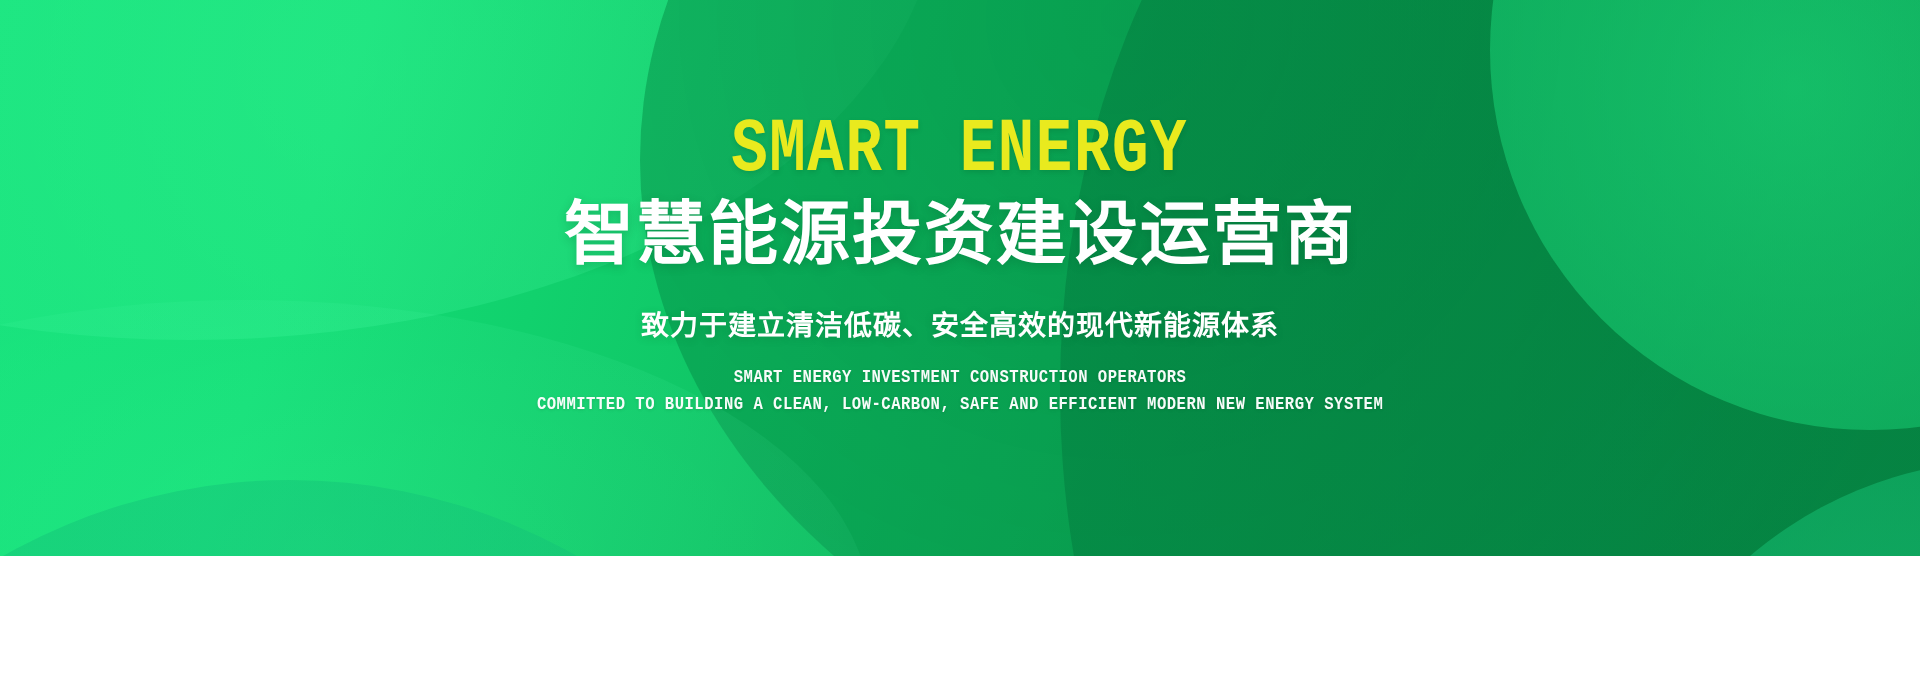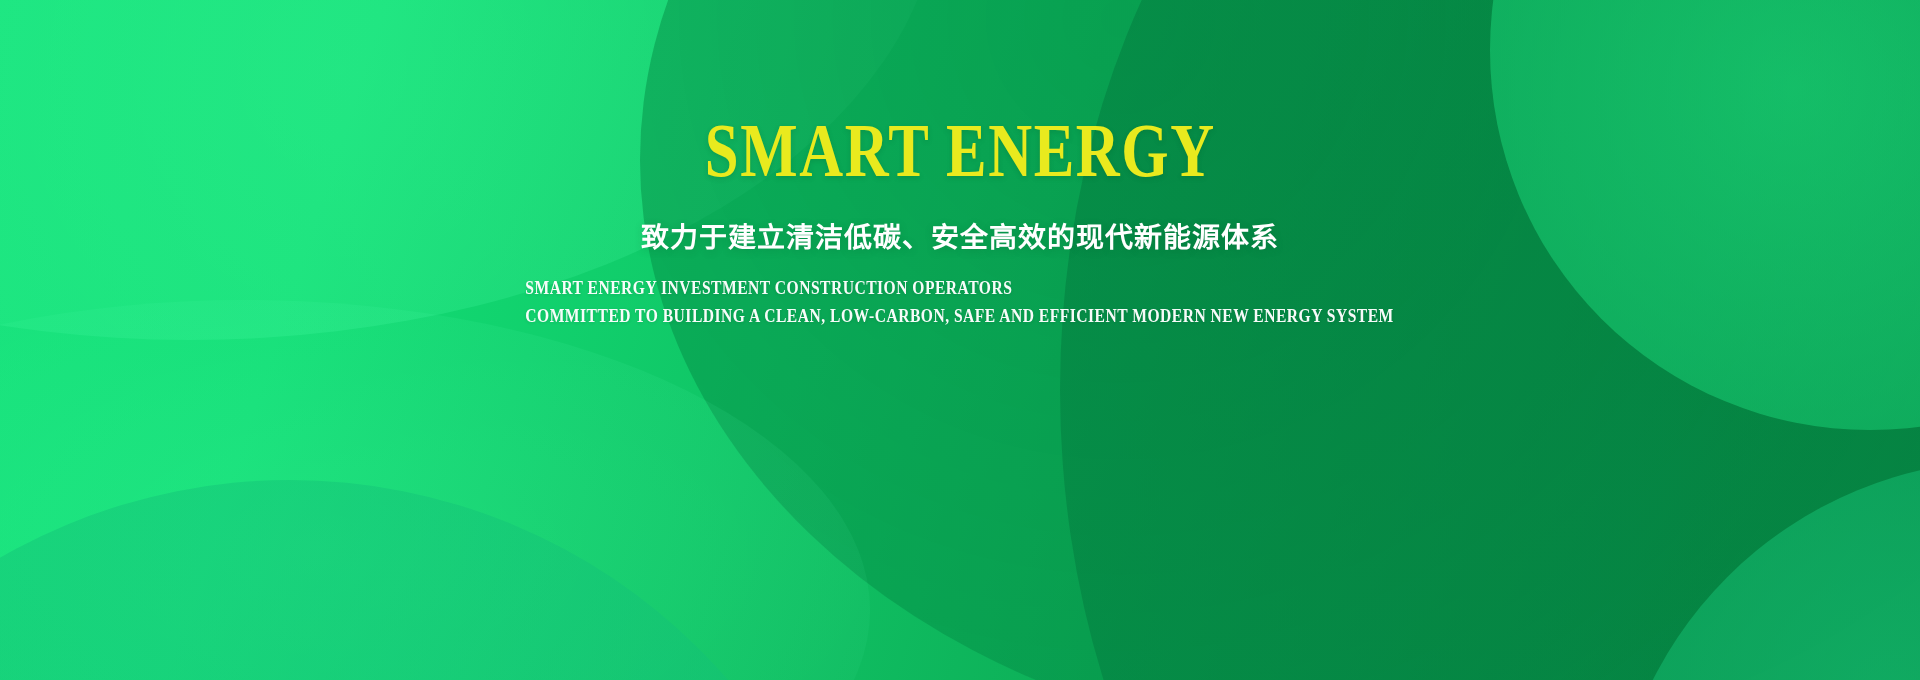--- a/index.html
+++ b/index.html
@@ -5,23 +5,23 @@
 <style>
   html, body {
     margin: 0;
     padding: 0;
     background: #ffffff;
   }
 
   .banner {
     position: relative;
     width: 1920px;
-    height: 680px;
+    height: 556px;
     overflow: hidden;
-    font-family: Liberation Serif, serif;
+    font-family: Liberation Mono, monospace;
     
     background: linear-gradient(108deg,
                 #14E27A 0%,
                 #12DE75 18%,
                 #10C465 42%,
                 #0DAE57 62%,
                 #0C9C4E 80%,
                 #0B8F48 100%);
   }
 
@@ -164,21 +164,21 @@
     line-height: 1.15;
     font-weight: 700;
     letter-spacing: 1px;
     color: #ffffff;
     white-space: nowrap;
     text-shadow: 0 2px 8px rgba(0,72,36,0.20);
   }
 
   .subhead-en {
     margin-top: 20px;
-    text-align: left;
+    text-align: center;
     color: #ffffff;
   }
   .subhead-en .line {
     font-size: 19px;
     line-height: 1.45;
     font-weight: 700;
     letter-spacing: 0.6px;
     transform: scaleX(0.82);
     transform-origin: center;
     white-space: nowrap;
@@ -198,20 +198,21 @@
     <div class="blob blob-corner-light"></div>
     <div class="blob blob-bottom-right"></div>
     <div class="blob blob-mid-left-sheen"></div>
     <div class="blob blob-bottom-left"></div>
   </div>
 
   <div class="content">
 
     <div class="headline-en">SMART ENERGY</div>
 
+    <div class="headline-cn">智慧能源投资建设运营商</div>
 
     <div class="subhead-cn">致力于建立清洁低碳、安全高效的现代新能源体系</div>
 
     <div class="subhead-en">
       <div class="line">SMART ENERGY INVESTMENT CONSTRUCTION OPERATORS</div>
       <div class="line">COMMITTED TO BUILDING A CLEAN, LOW-CARBON, SAFE AND EFFICIENT MODERN NEW ENERGY SYSTEM</div>
     </div>
 
   </div>
 </div>

